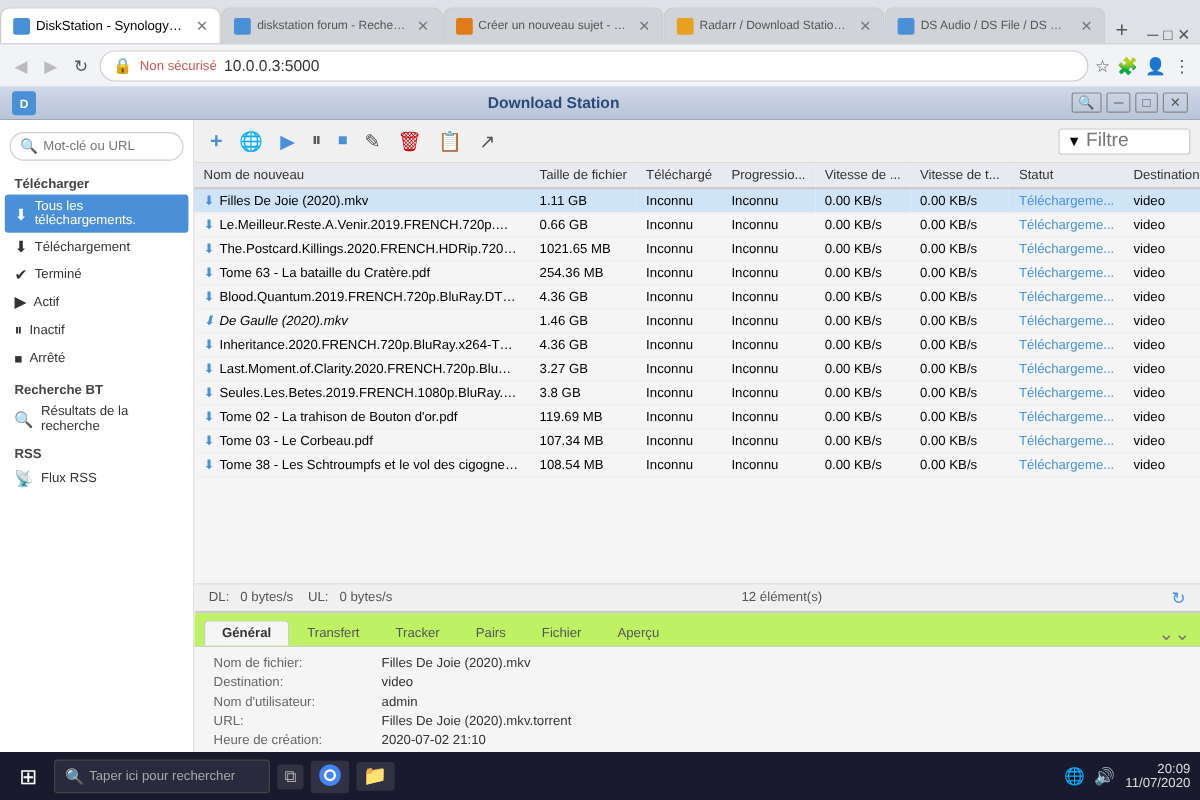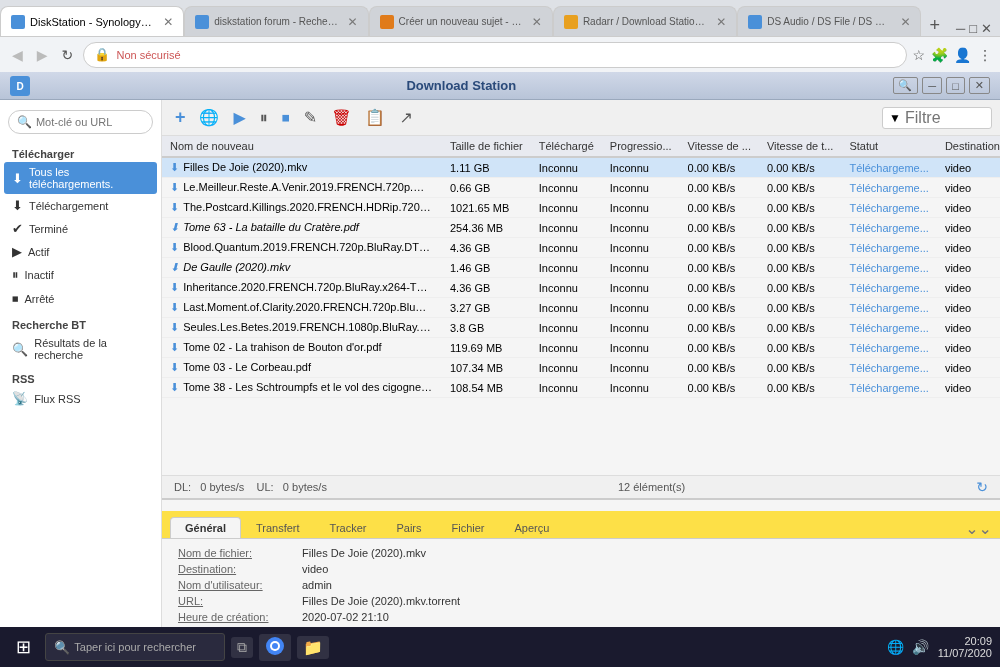--- a/index.html
+++ b/index.html
@@ -64,26 +64,26 @@
     .table th { background: #e8eaf0; border-bottom: 2px solid #ccc; padding: 4px 8px; text-align: left; font-weight: normal; color: #333; white-space: nowrap; cursor: pointer; }
     .table td { border-bottom: 1px solid #eee; padding: 3px 8px; white-space: nowrap; overflow: hidden; text-overflow: ellipsis; max-width: 200px; }
     .table tr.selected td { background: #d0e4f8; }
 
     
     .status-bar { background: #f0f0f0; border-top: 1px solid #ddd; padding: 3px 12px; display: flex; justify-content: space-between; align-items: center; font-size: 11px; color: #555; }
     .refresh-btn { background: none; border: none; cursor: pointer; color: #4a90d9; font-size: 14px; }
 
     
     .detail-panel { border-top: 2px solid #ccc; background: #f5f5f5; }
-    .detail-tabs { display: flex; background: #fde047; border-bottom: 1px solid #ccc; padding: 0 8px; gap: 0; align-items: flex-end; height: 28px; margin-top: 11px; }
+    .detail-tabs { display: flex; background: #bef264; border-bottom: 1px solid #ccc; padding: 0 8px; gap: 0; align-items: flex-end; height: 28px; }
     .detail-tab { padding: 4px 14px; font-size: 11px; cursor: pointer; border: 1px solid transparent; border-bottom: none; border-radius: 4px 4px 0 0; color: #555; }
     .detail-tab.active { background: #f5f5f5; border-color: #ccc; color: #333; font-weight: bold; }
     .detail-content { padding: 8px 16px; }
     .detail-row { display: flex; align-items: flex-start; margin-bottom: 4px; font-size: 11px; }
-    .detail-label { color: #666; width: 124px; flex-shrink: 0; text-decoration: underline; }
+    .detail-label { color: #666; width: 140px; flex-shrink: 0; }
     .detail-value { color: #333; }
     .detail-collapse { margin-left: auto; cursor: pointer; font-size: 16px; color: #777; }
 
     
     .taskbar { background: #1a1a2e; height: 40px; display: flex; align-items: center; padding: 0 8px; gap: 6px; position: fixed; bottom: 0; width: 1000px; }
     .taskbar-start { background: none; border: none; cursor: pointer; color: white; font-size: 18px; padding: 4px 8px; }
     .taskbar-search { display: flex; align-items: center; background: #2a2a3e; border: 1px solid #444; border-radius: 3px; height: 28px; padding: 0 8px; gap: 4px; width: 180px; }
     .taskbar-search-text { font-size: 11px; color: #aaa; }
     .taskbar-app { background: rgba(255,255,255,0.1); border: none; cursor: pointer; padding: 2px 6px; border-radius: 3px; }
     .taskbar-icons { margin-left: auto; display: flex; align-items: center; gap: 8px; }
@@ -131,20 +131,21 @@
       <button style="background:none;border:none;cursor:pointer;font-size:13px;color:#555;">✕</button>
     </div>
   </div>
   <div class="nav-bar">
     <button class="nav-btn" disabled="">◀</button>
     <button class="nav-btn" disabled="">▶</button>
     <button class="nav-btn">↻</button>
     <div class="address-bar">
       <span class="lock-icon">🔒</span>
       <span style="font-size:11px;color:#c55;">Non sécurisé</span>
+      <span class="address-text">10.0.0.3:5000</span>
     </div>
     <div class="nav-icons-right">
       <button class="nav-icon-btn">☆</button>
       <button class="nav-icon-btn">🧩</button>
       <button class="nav-icon-btn">👤</button>
       <button class="nav-icon-btn">⋮</button>
     </div>
   </div>
 </div>
 
@@ -282,21 +283,21 @@
                 <td style="max-width: 280px;"><span style="color: rgb(74, 144, 217); margin-right: 4px;">⬇</span><span>The.Postcard.Killings.2020.FRENCH.HDRip.720p.x265.10-b...</span></td>
                 <td><span>1021.65 MB</span></td>
                 <td><span>Inconnu</span></td>
                 <td><span>Inconnu</span></td>
                 <td><span>0.00 KB/s</span></td>
                 <td><span>0.00 KB/s</span></td>
                 <td><span style="color: rgb(74, 144, 217);">Téléchargeme...</span></td>
                 <td><span>video</span></td>
               </tr>
               <tr>
-                <td style="max-width: 280px; font-style: italic;"><span style="color: rgb(74, 144, 217); margin-right: 4px;">⬇</span><span>Tome 63 - La bataille du Cratère.pdf</span></td>
+                <td style="max-width: 280px;"><span style="color: rgb(74, 144, 217); margin-right: 4px;">⬇</span><span>Tome 63 - La bataille du Cratère.pdf</span></td>
                 <td><span>254.36 MB</span></td>
                 <td><span>Inconnu</span></td>
                 <td><span>Inconnu</span></td>
                 <td><span>0.00 KB/s</span></td>
                 <td><span>0.00 KB/s</span></td>
                 <td><span style="color: rgb(74, 144, 217);">Téléchargeme...</span></td>
                 <td><span>video</span></td>
               </tr>
               <tr>
                 <td style="max-width: 280px;"><span style="color: rgb(74, 144, 217); margin-right: 4px;">⬇</span><span>Blood.Quantum.2019.FRENCH.720p.BluRay.DTS.x264-THR...</span></td>

